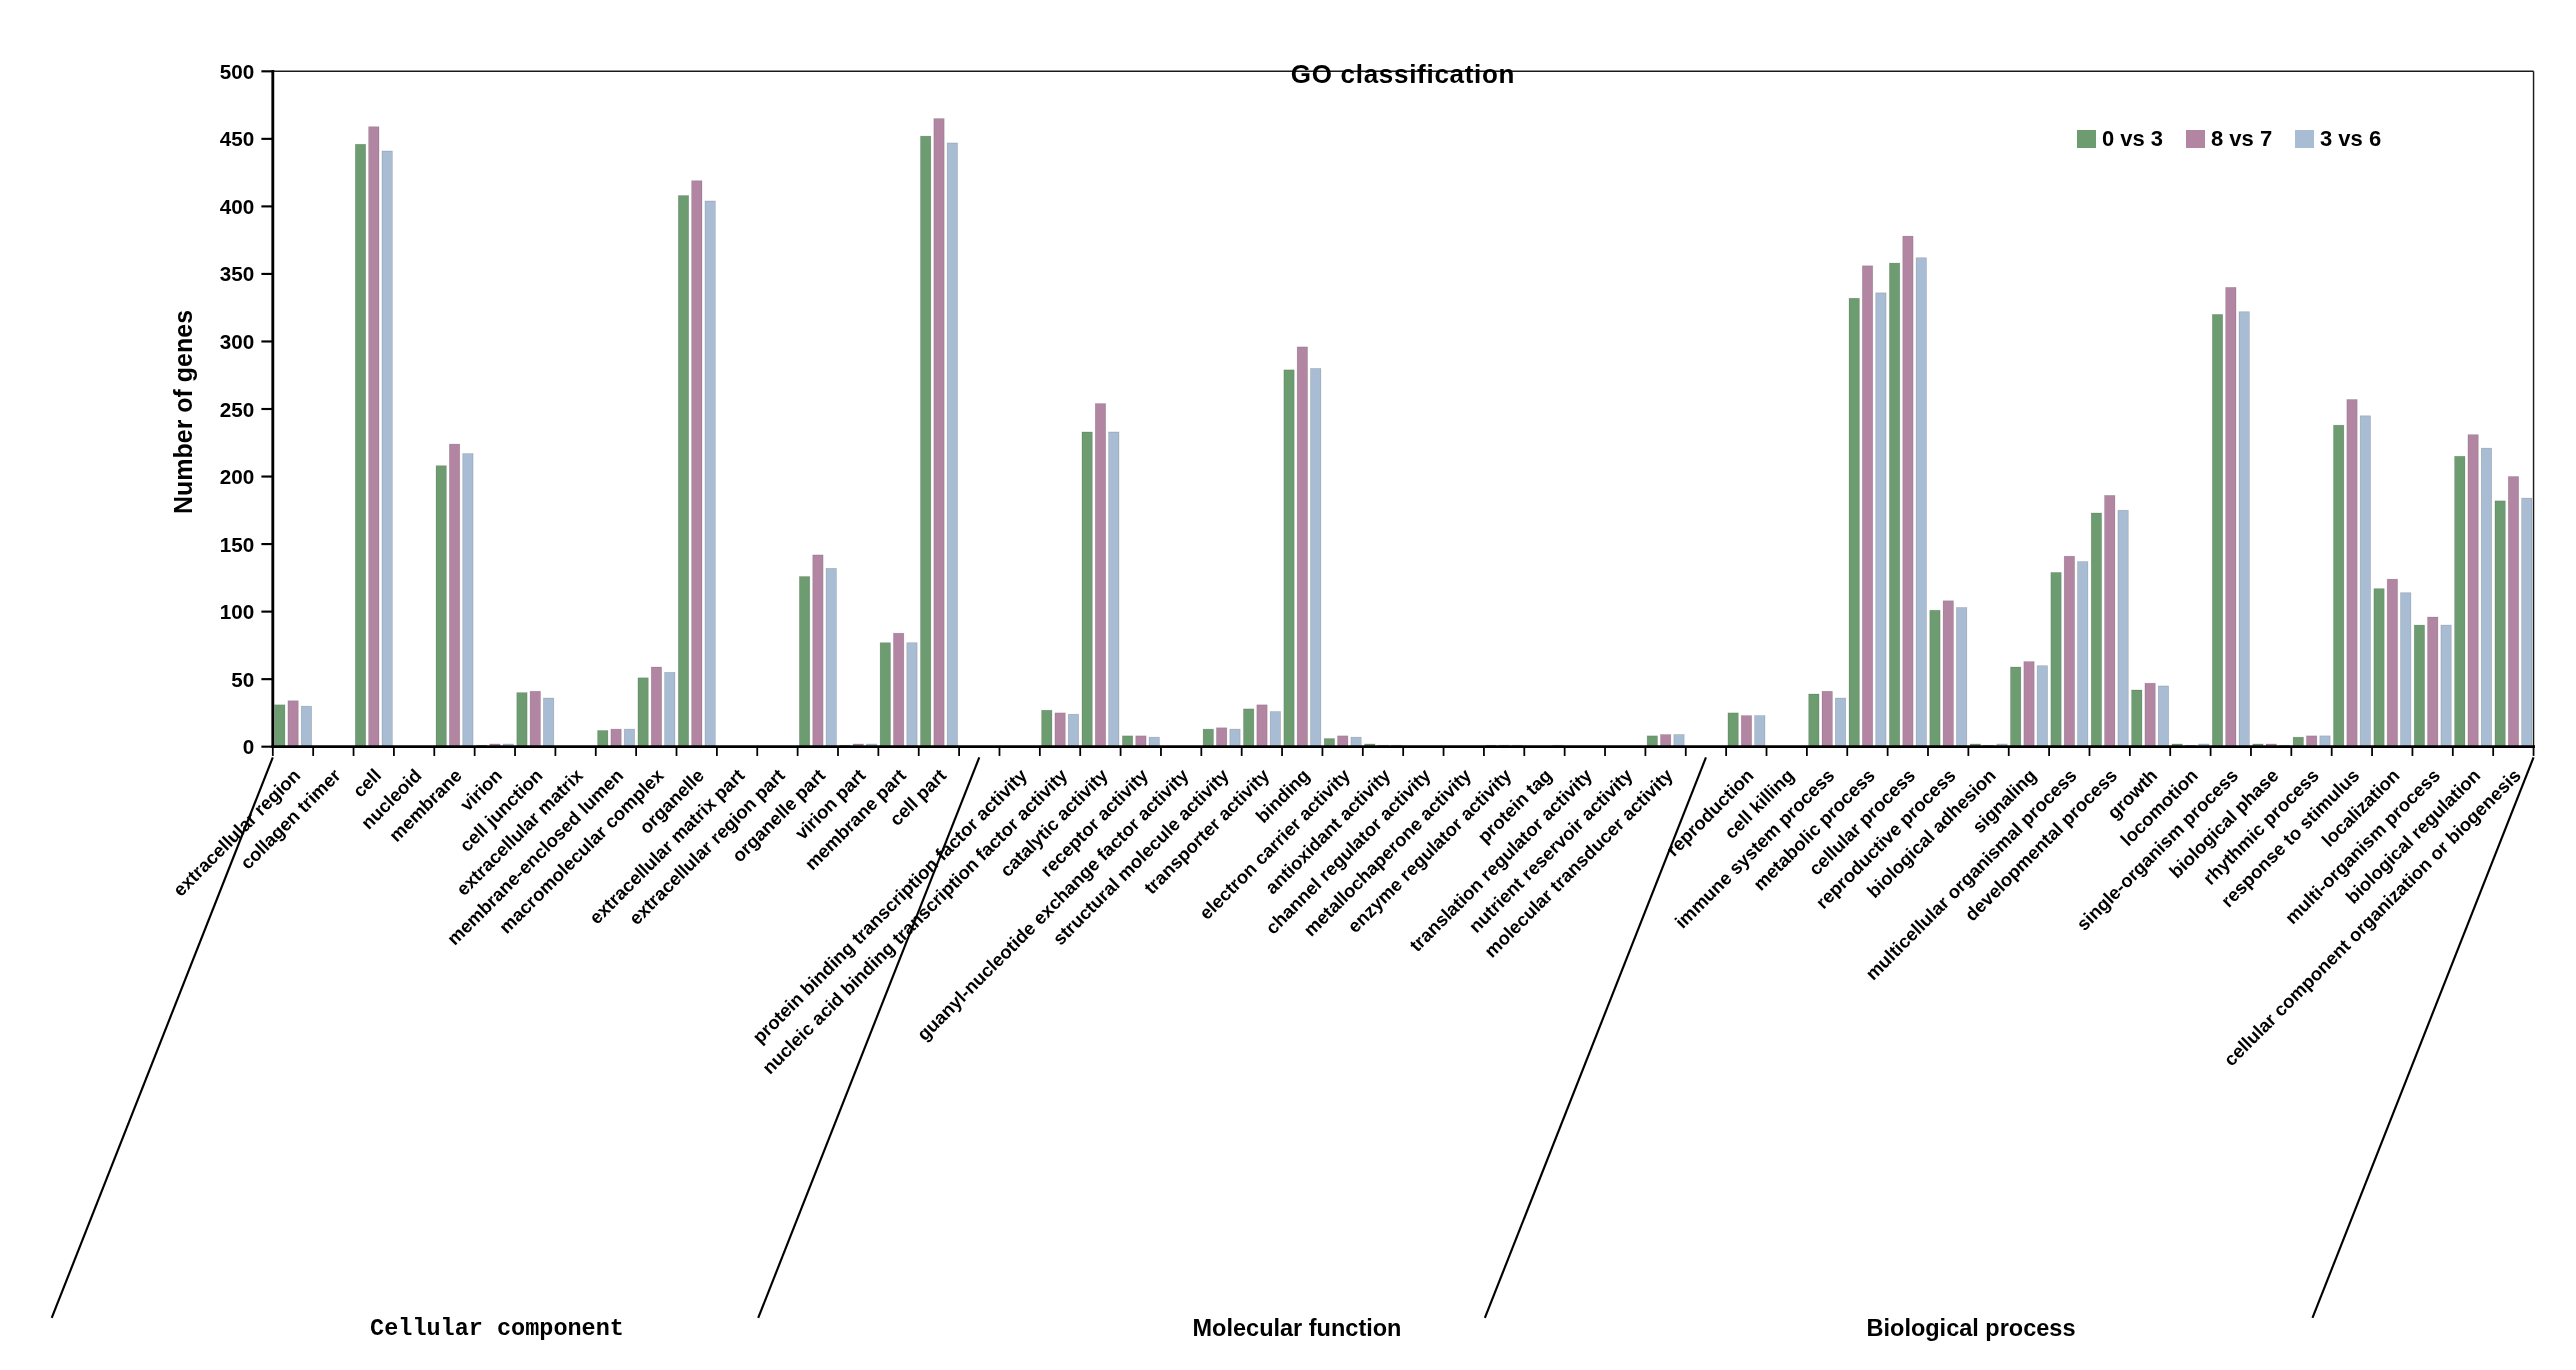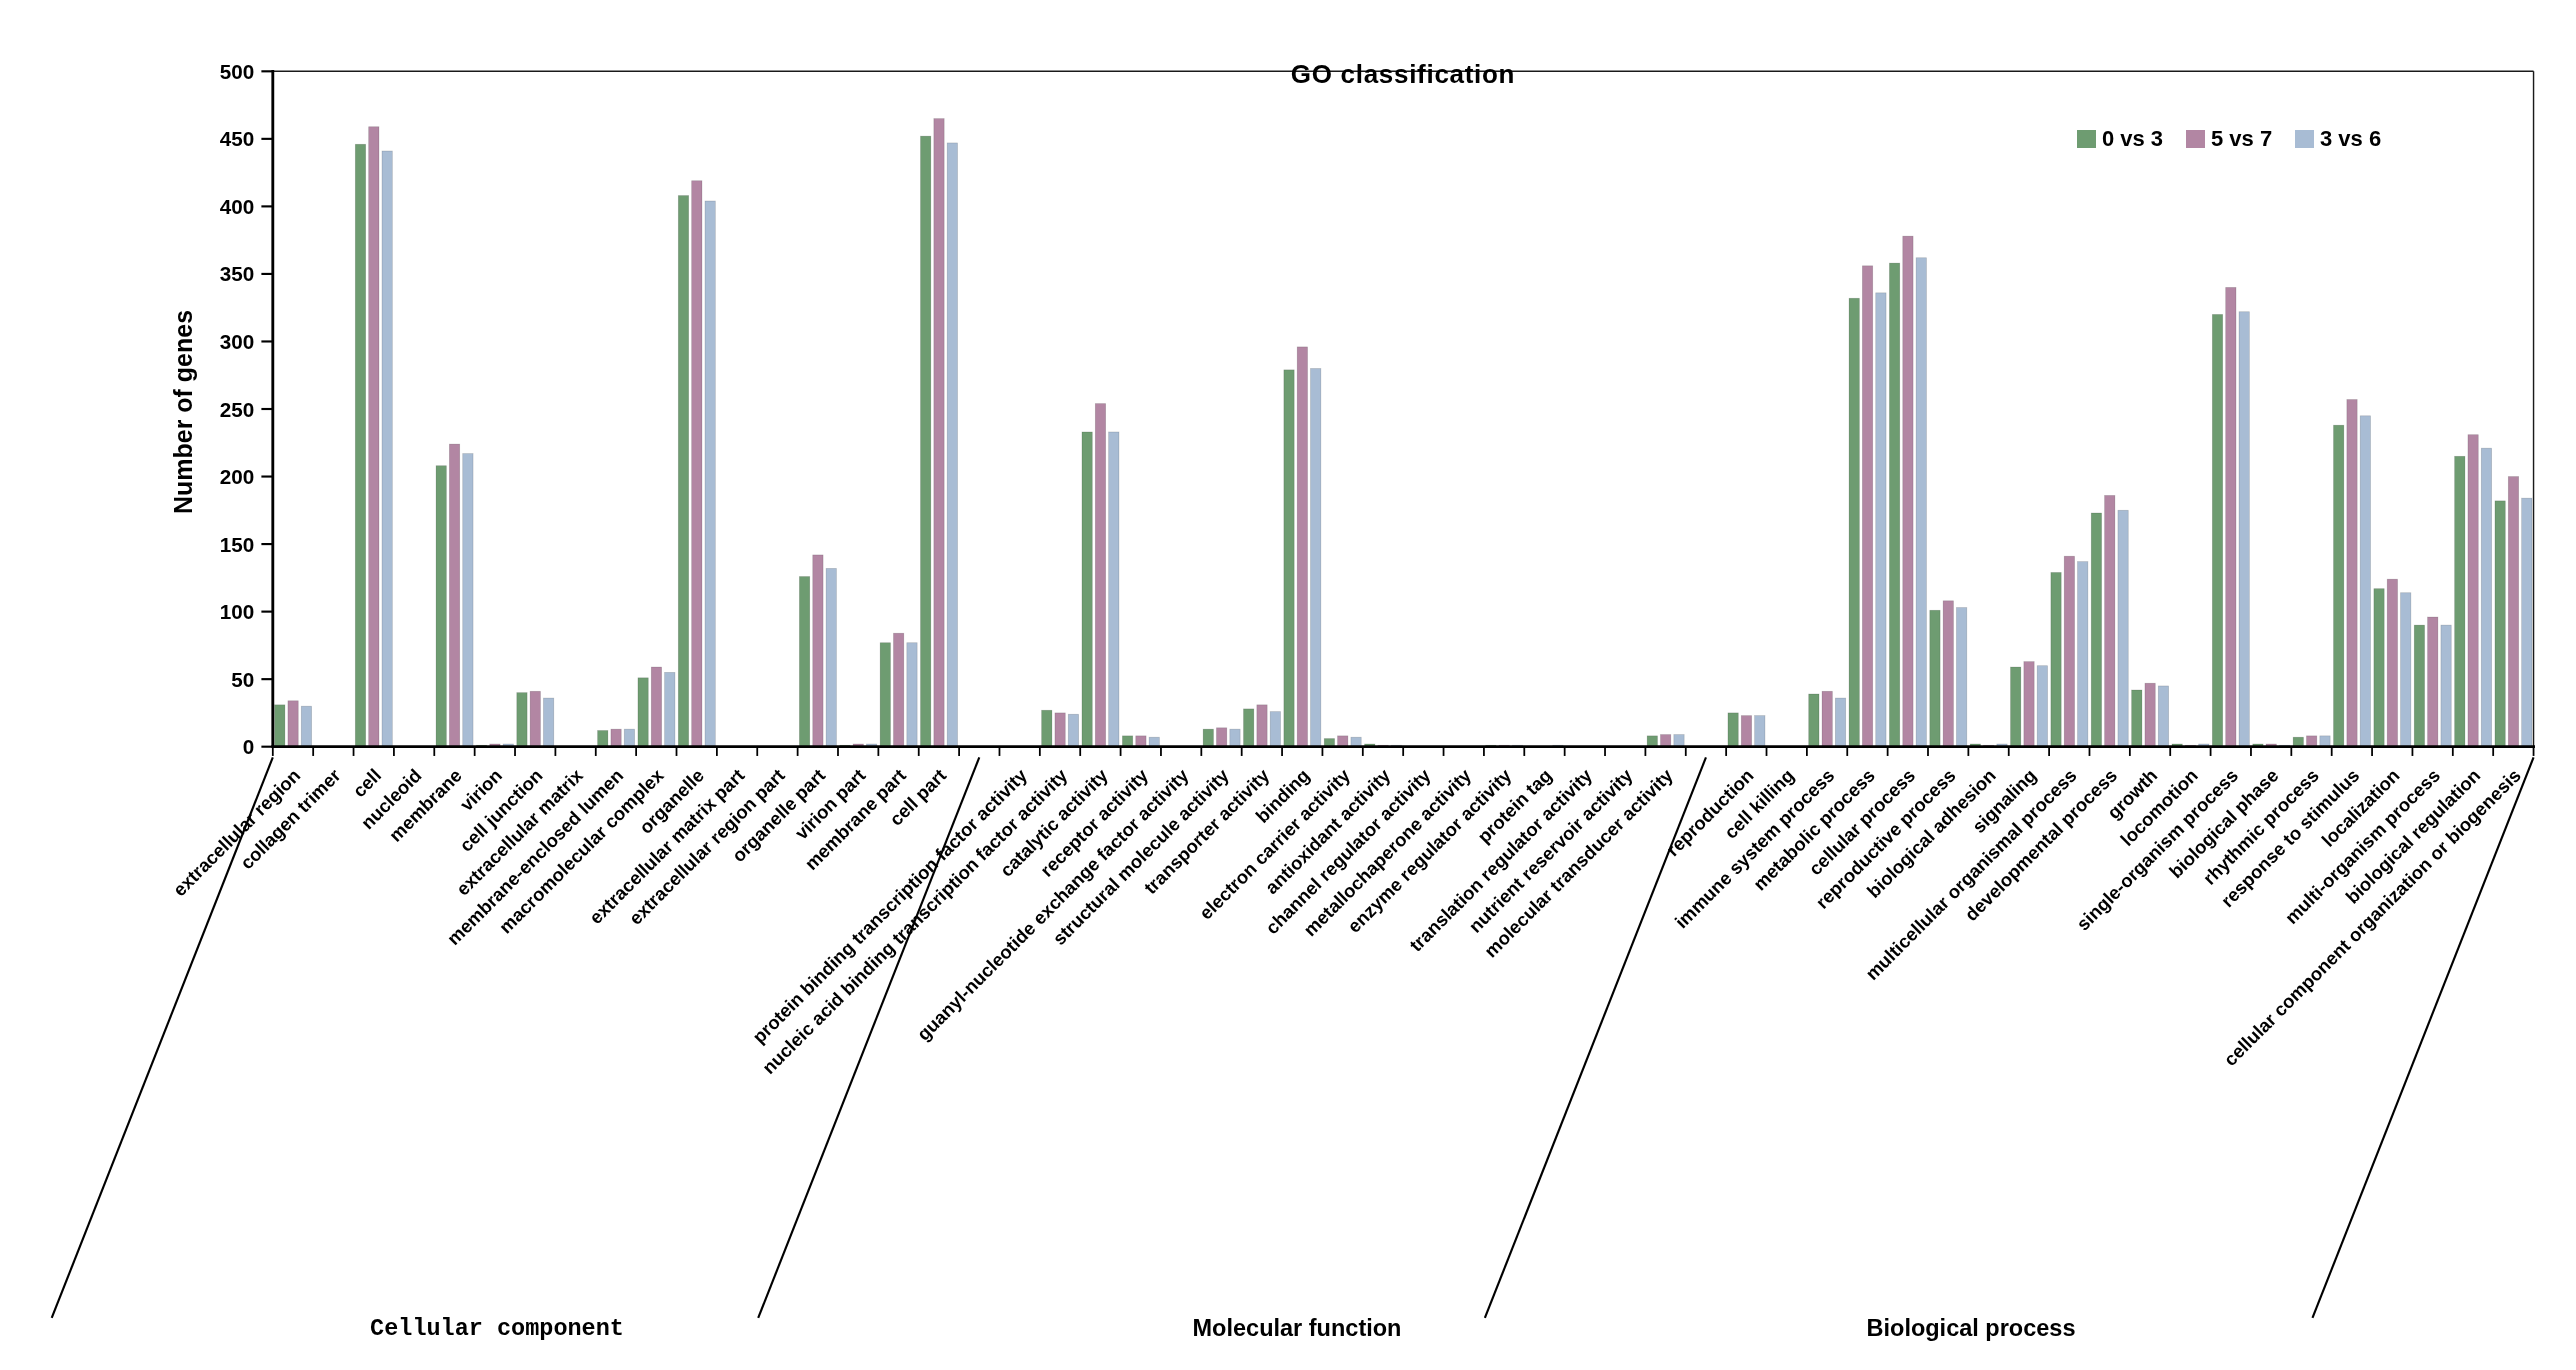--- a/index.html
+++ b/index.html
@@ -294,21 +294,21 @@
   <div class="chart-title">GO classification</div>
   <div class="y-label">Number of genes</div>
 
   <div class="legend">
     <div class="legend-item">
       <span class="swatch" style="background: rgb(110, 156, 113);"></span>
       <span class="lab">0 vs 3</span>
     </div>
     <div class="legend-item">
       <span class="swatch" style="background: rgb(178, 134, 163);"></span>
-      <span class="lab">5 vs 7</span>
+      <span class="lab">8 vs 7</span>
     </div>
     <div class="legend-item">
       <span class="swatch" style="background: rgb(168, 188, 212);"></span>
       <span class="lab">3 vs 6</span>
     </div>
   </div>
 
   <div class="section-label" id="sec0">Cellular component</div>
   <div class="section-label" id="sec1">Molecular function</div>
   <div class="section-label" id="sec2">Biological process</div>

